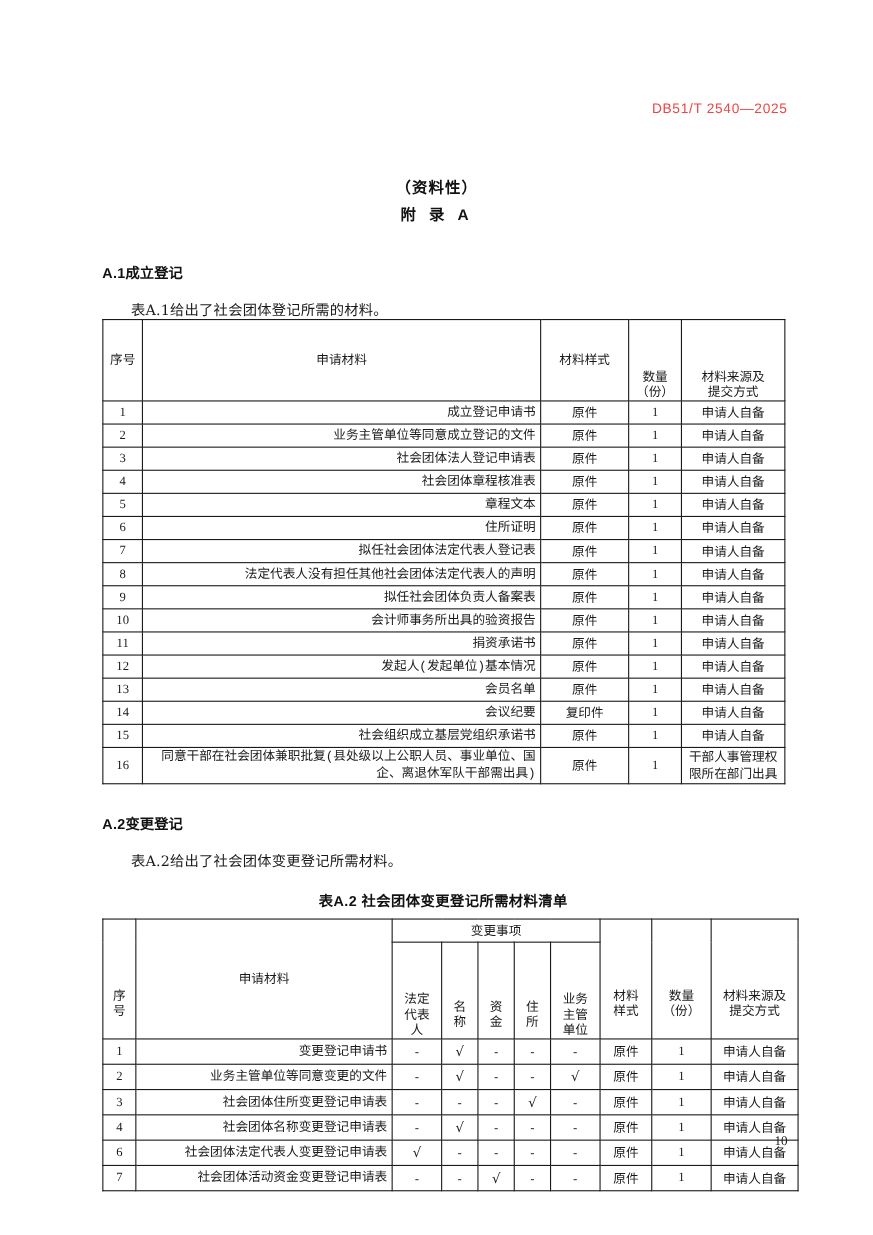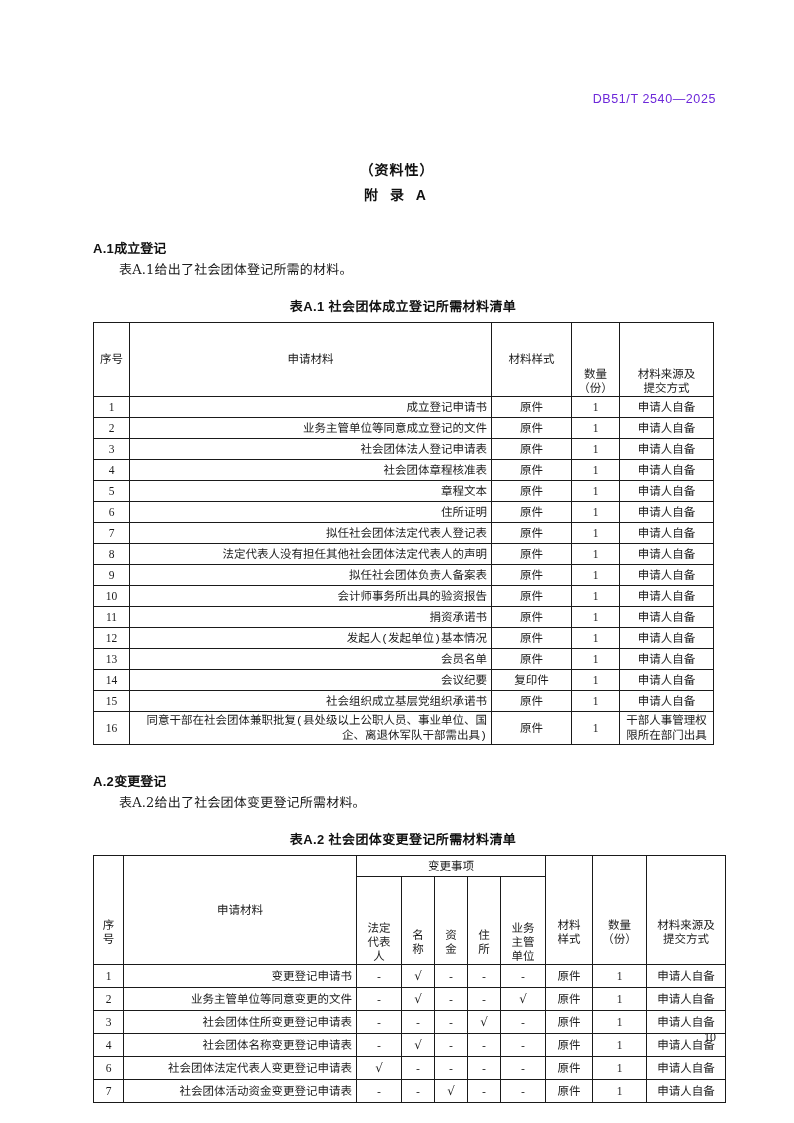--- a/index.html
+++ b/index.html
@@ -24,21 +24,21 @@
   }
 
   
   .doc-header {
     position: absolute;
     top: 92px;
     right: 78px;
     font-family: "Liberation Sans", "DejaVu Sans", sans-serif;
     font-size: 12.5px;
     letter-spacing: 0.6px;
-    color: #6d28d9;
+    color: #ef4444;
     white-space: nowrap;
   }
 
   
   .annex-block {
     position: absolute;
     top: 158px;
     left: 0;
     width: 794px;
     text-align: center;
@@ -68,21 +68,21 @@
     color: #111;
     margin: 0 0 0 0;
     white-space: nowrap;
   }
   .sec-head .num { margin-right: 0; letter-spacing: 0.3px; }
   .body-par {
     font-family: "DejaVu Serif", "Liberation Serif", serif;
     font-size: 13px;
     color: #1a1a1a;
     text-indent: 26px;
-    margin: 2px 0 0 0;
+    margin: 14px 0 0 0;
     letter-spacing: 0.2px;
   }
 
   
   .tbl-caption {
     font-family: "Liberation Sans", "DejaVu Sans", sans-serif;
     font-weight: bold;
     font-size: 13px;
     text-align: center;
     letter-spacing: 0.4px;
@@ -171,21 +171,20 @@
     <div class="annex-line l1">附 录 A</div>
   </div>
 
   <div class="content">
 
     <h2 class="sec-head">
       <span class="num">A.1</span><span>成立登记</span>
     </h2>
     <p class="body-par">表A.1给出了社会团体登记所需的材料。</p>
 
-    <div class="tbl-caption" style="margin:18px 0 7px 0;">表A.1 社会团体成立登记所需材料清单</div>
 
     <table class="sheet" id="table-a1">
       <colgroup>
         <col class="c-idx">
           <col class="c-mat">
           <col class="c-sty">
           <col class="c-qty">
           <col class="c-src">
       </colgroup>
       <thead>

